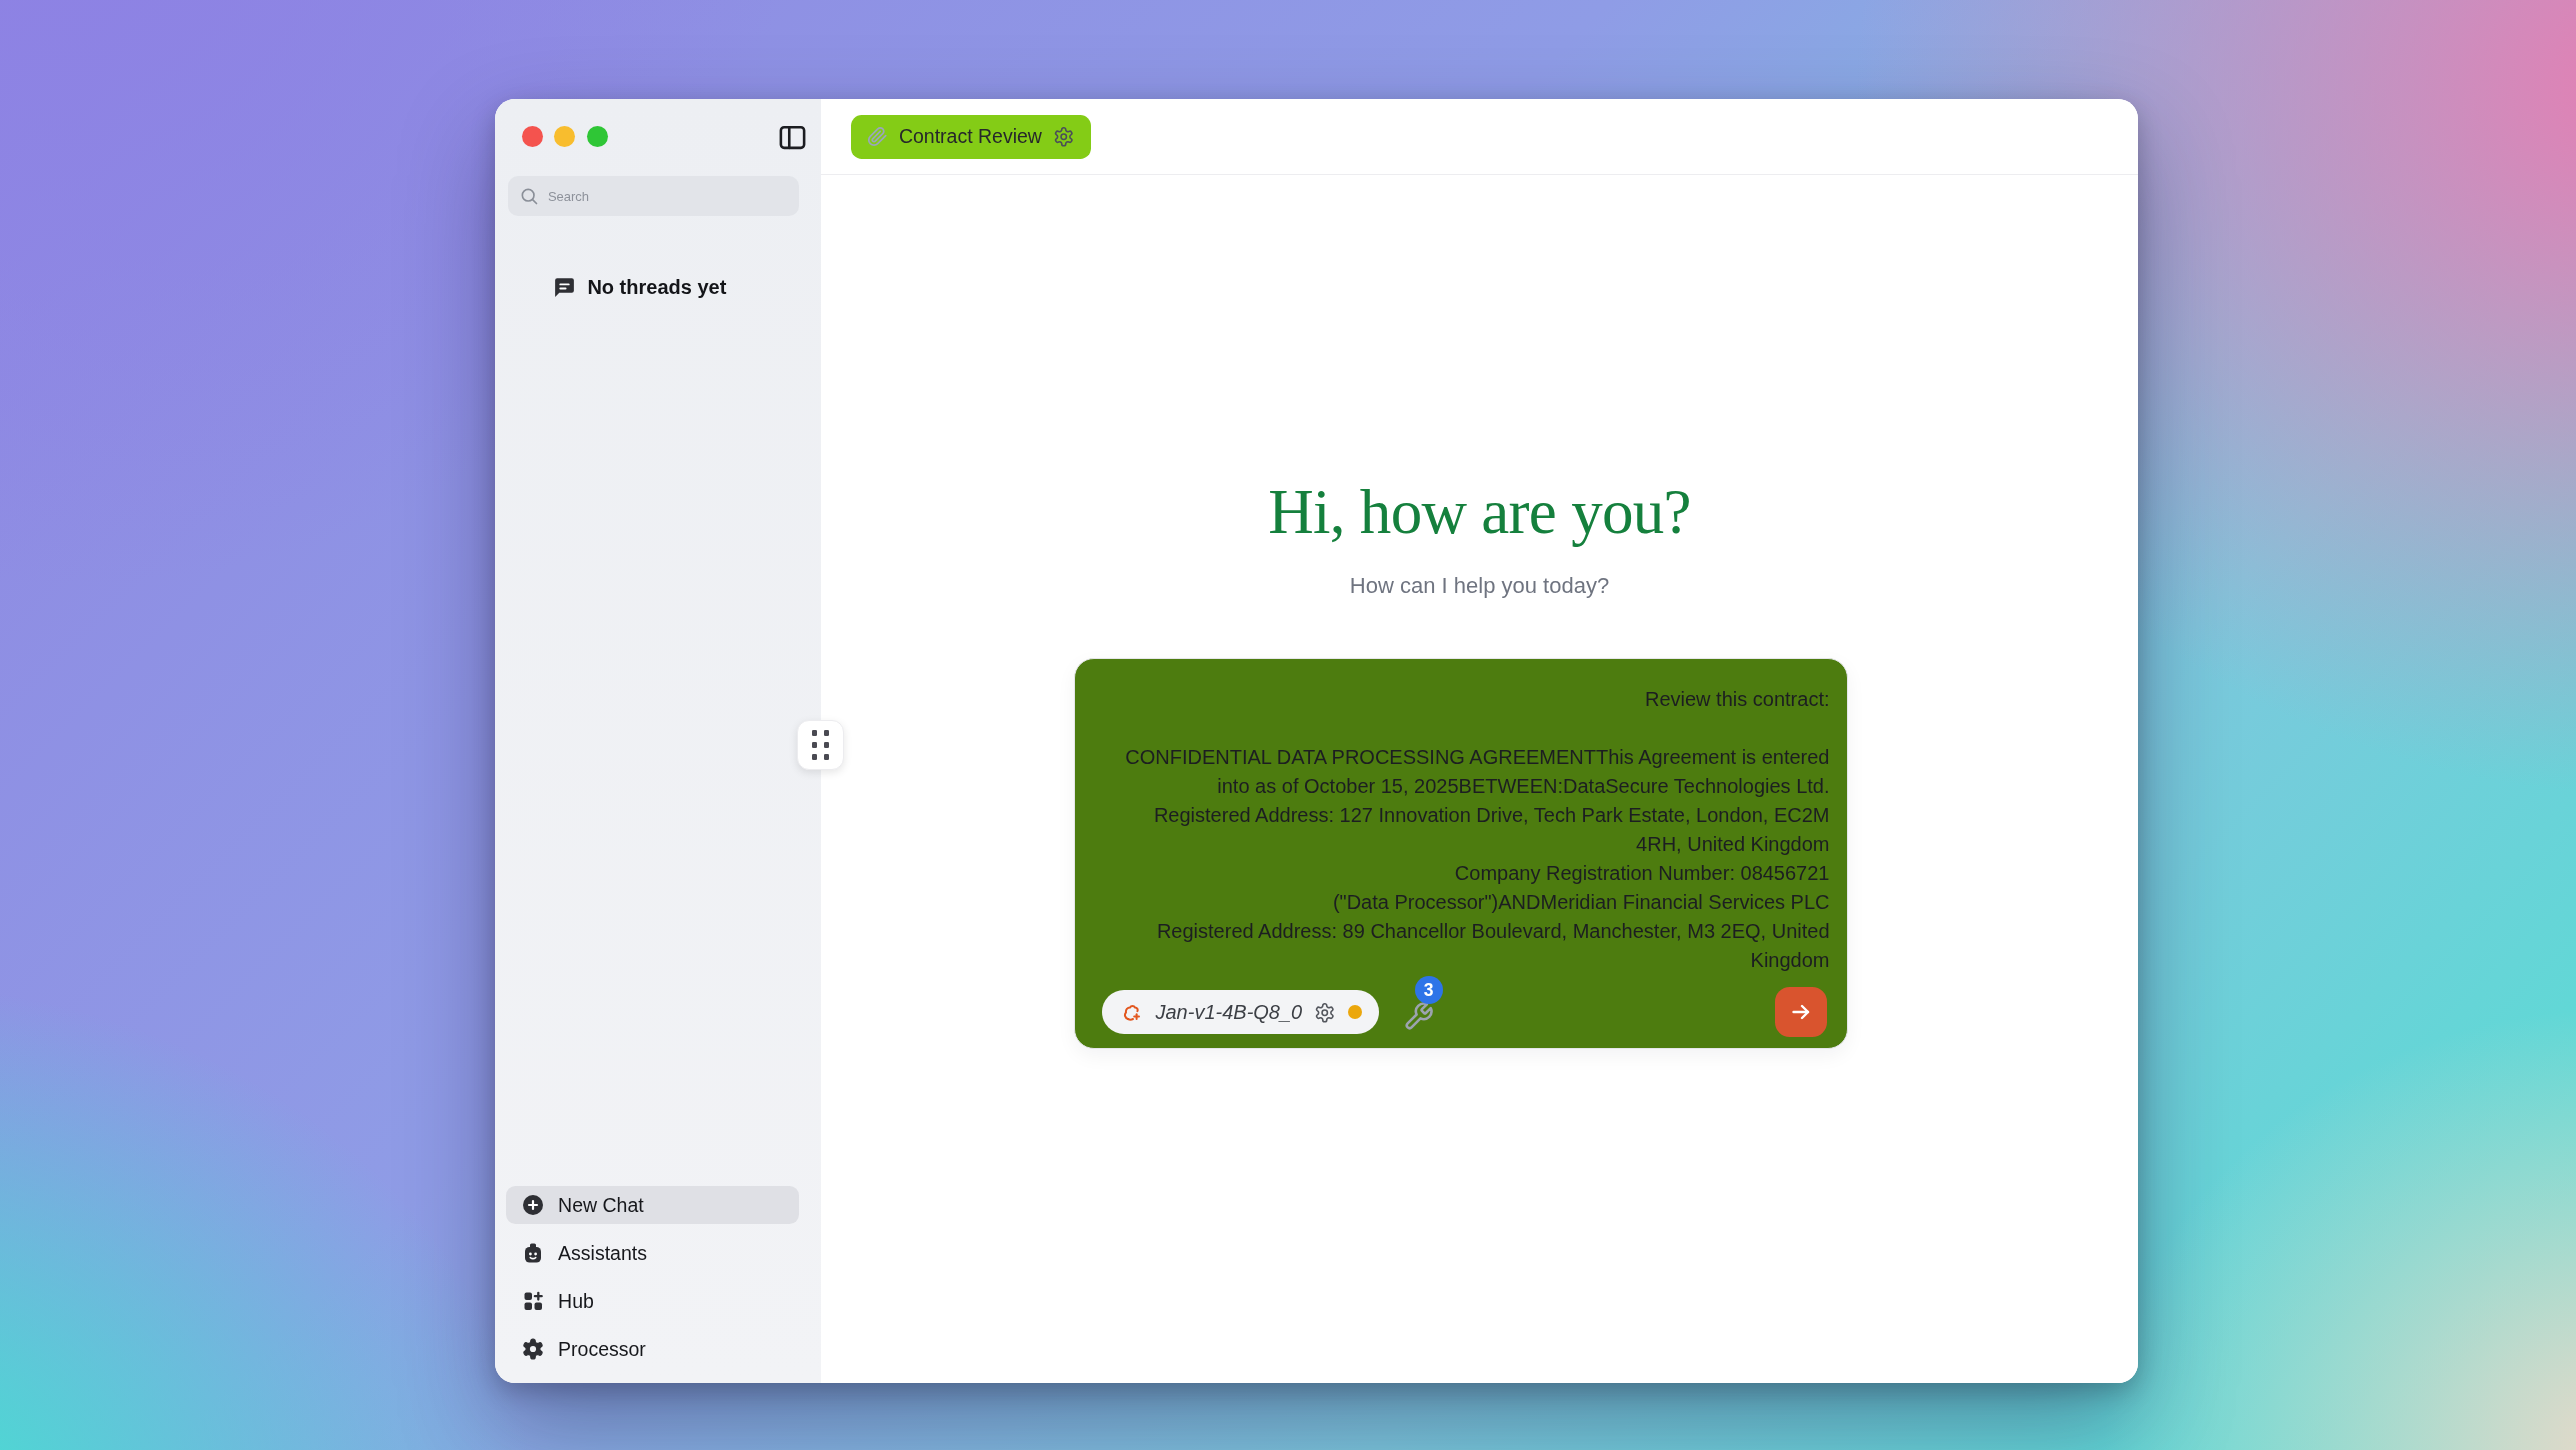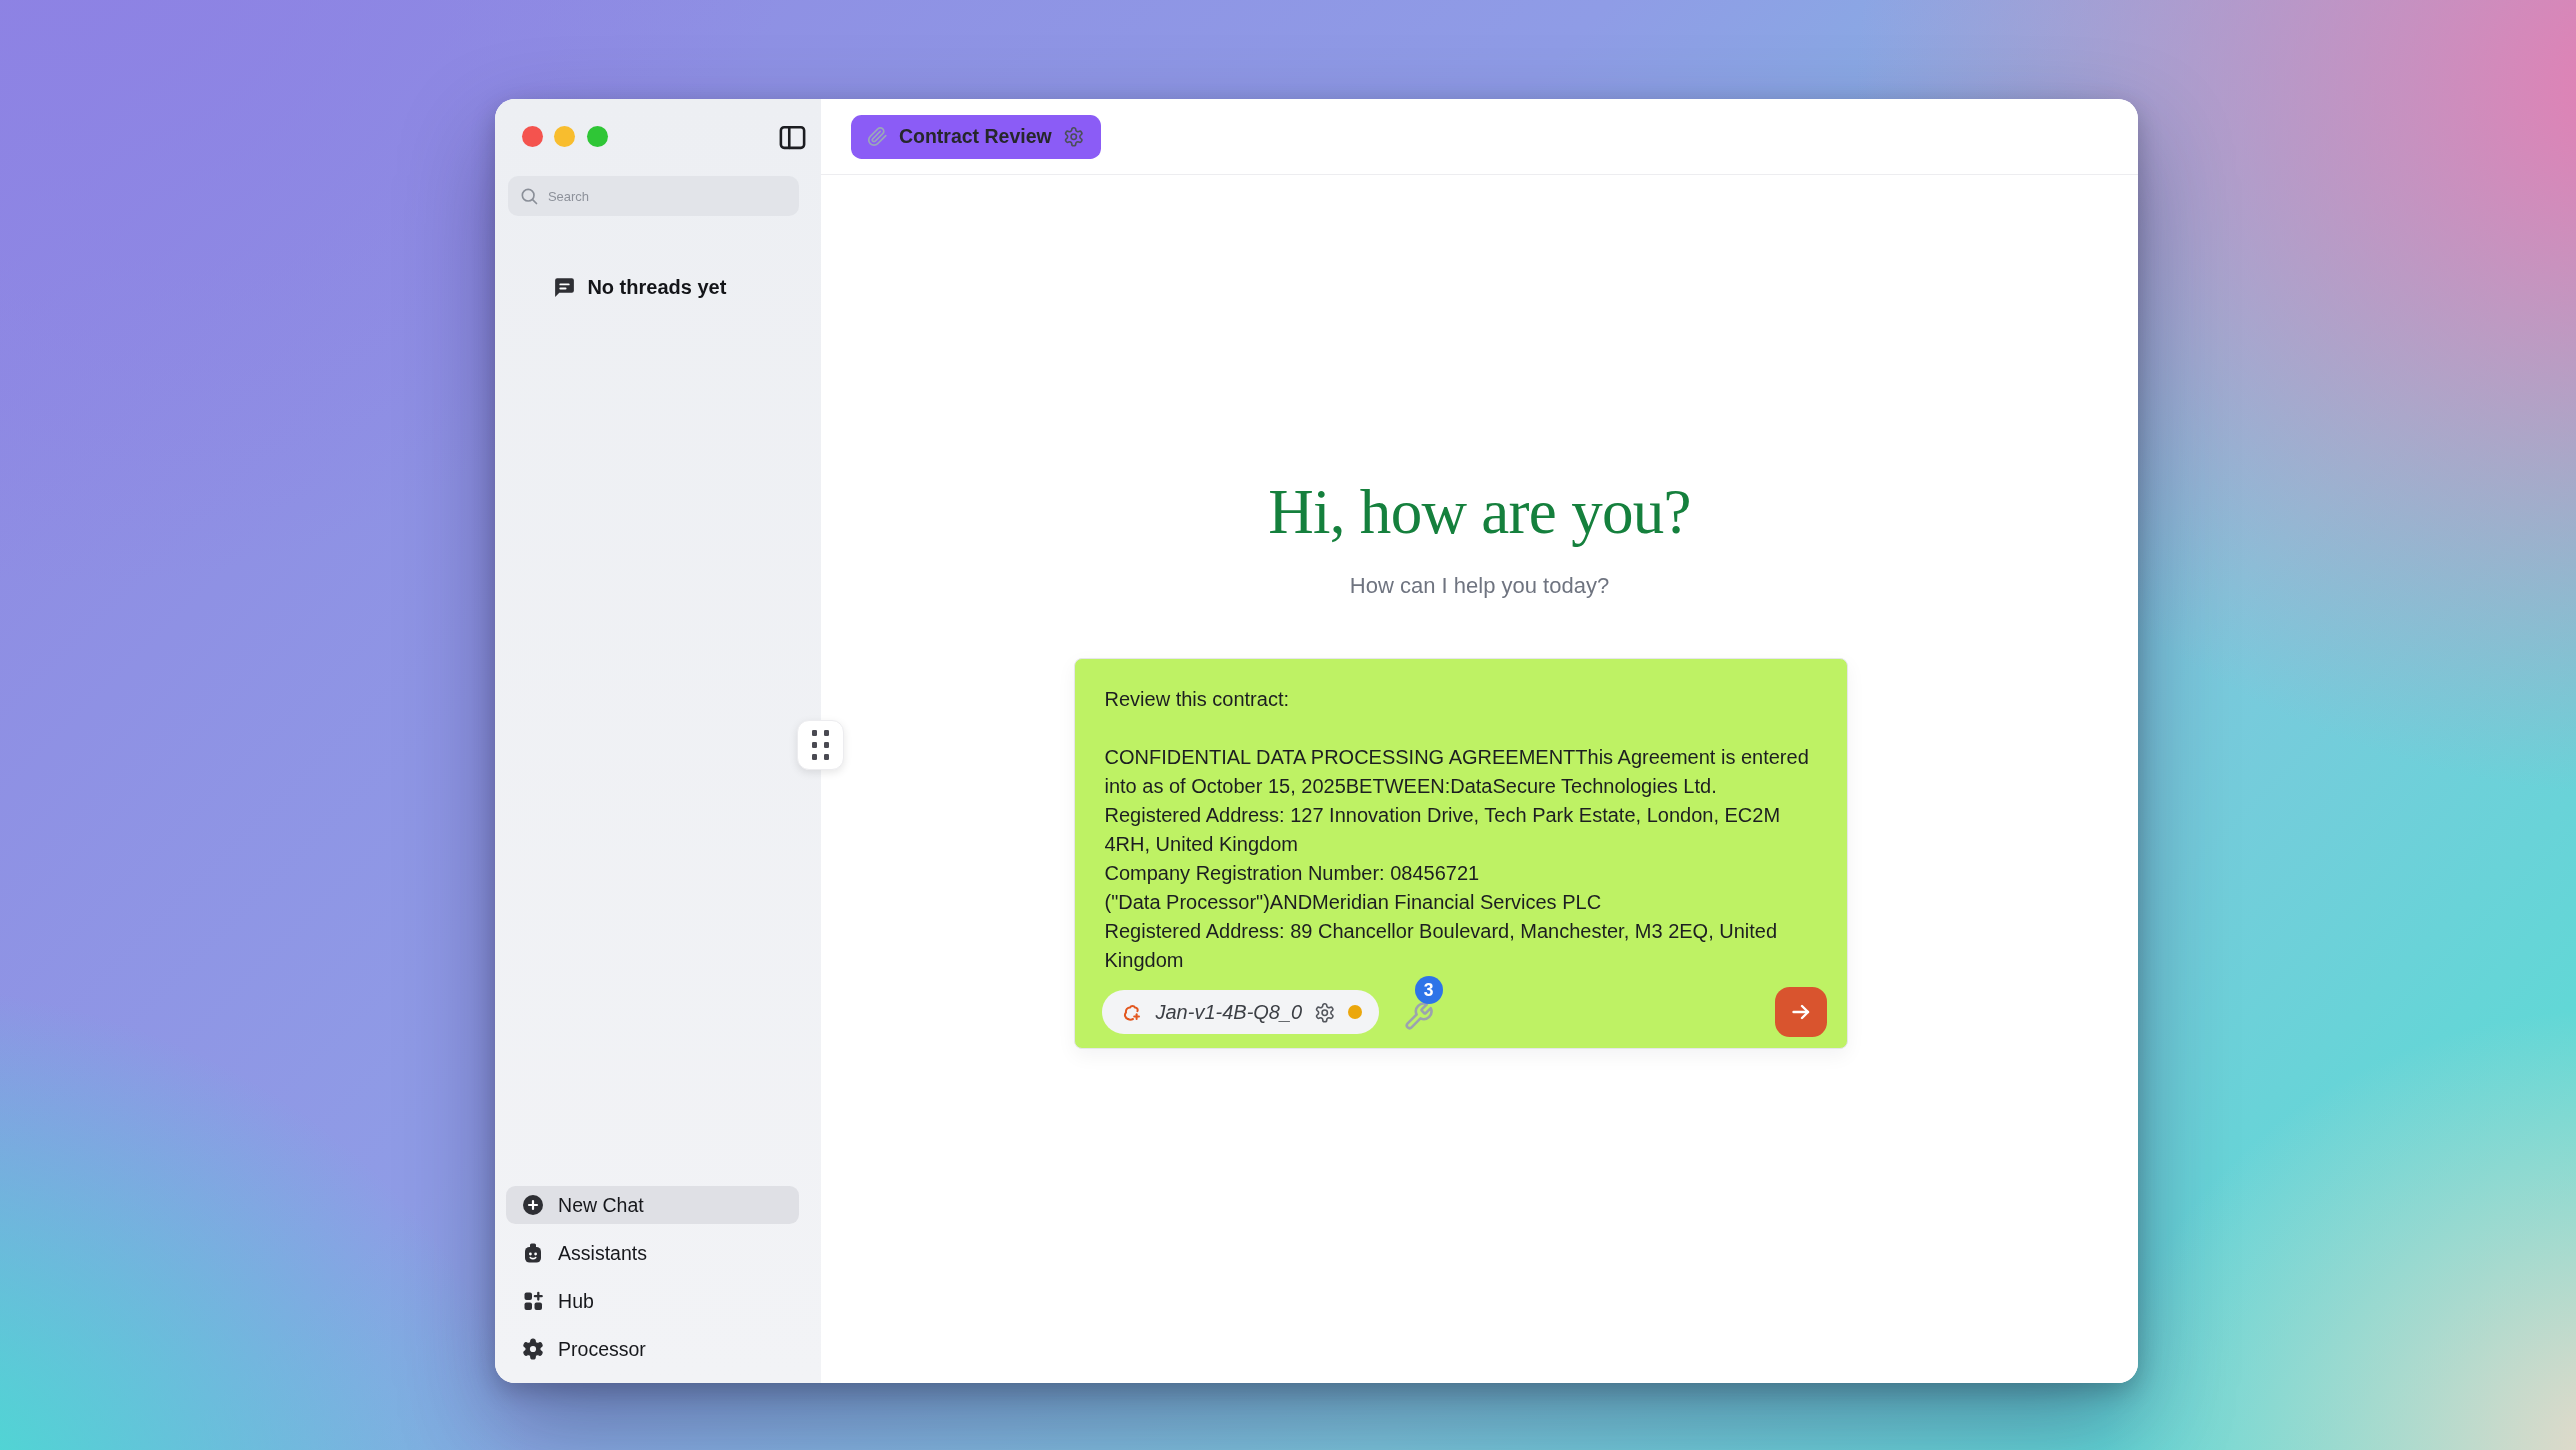--- a/index.html
+++ b/index.html
@@ -32,30 +32,30 @@
   .nav-item.active{background:#dfe0e5;}
   .nav-icon{width:24px;height:24px;flex:none;color:#2c2d31;}
   
   .drag-handle{position:absolute;left:302px;top:621px;width:47px;height:50px;border-radius:12px;background:#fff;
     border:1.3px solid #ececef;box-shadow:0 2.7px 8px rgba(0,0,0,.10);box-sizing:border-box;
     display:grid;grid-template-columns:repeat(2,5.4px);grid-template-rows:repeat(3,5.4px);gap:6.7px;place-content:center;z-index:5;cursor:col-resize;}
   .drag-handle i{background:#4a4a52;border-radius:1.3px;}
   
   .main{flex:1;display:flex;flex-direction:column;background:#fff;position:relative;}
   .main-header{height:75px;flex:none;border-bottom:1.3px solid #ededf0;display:flex;align-items:center;padding-left:29.5px;}
-  .assistant-pill{display:inline-flex;align-items:center;gap:11.4px;background:#8b5cf6;border-radius:10.7px;height:44px;
-    padding:0 16px;font-size:19.5px;font-weight:700;color:#26272b;cursor:pointer;}
+  .assistant-pill{display:inline-flex;align-items:center;gap:11.4px;background:#84cc16;border-radius:10.7px;height:44px;
+    padding:0 16px;font-size:19.5px;font-weight:400;color:#26272b;cursor:pointer;}
   .clip-icon{width:21px;height:21px;color:#9aa6ba;}
   .gear-sm{width:21.5px;height:21.5px;color:#4b4f58;}
   .content{flex:1;position:relative;}
   .greeting{position:absolute;left:0;right:0;top:301px;text-align:center;}
   .greeting h1{margin:0;font-family:"Liberation Serif",serif;font-weight:400;font-size:63px;letter-spacing:-0.7px;color:#15803d;}
   .greeting p{margin:24px 0 0 0;font-size:22px;color:#6f7480;}
   .composer{position:absolute;left:253px;top:483px;width:774px;height:391px;box-sizing:border-box;
-    background:#bef264;border:1.3px solid #e5e6e9;border-radius:8px;box-shadow:0 6.7px 19px rgba(16,24,40,.05);}
+    background:#4d7c0f;border:1.3px solid #e5e6e9;border-radius:20px;box-shadow:0 6.7px 19px rgba(16,24,40,.05);text-align:right;}
   .composer-text{position:absolute;left:29.5px;top:25.5px;width:725px;height:293px;overflow:hidden;
     font-size:20px;line-height:29px;color:#1c1e21;white-space:pre-wrap;cursor:text;}
   .composer-bar{position:absolute;left:27px;right:20px;bottom:10.7px;height:50px;display:flex;align-items:center;}
   .model-pill{height:44px;border-radius:27px;background:#f3f4f6;padding:0 17.5px;display:flex;align-items:center;gap:12px;cursor:pointer;}
   .model-logo{width:24px;height:24px;color:#e2571f;}
   .model-name{font-size:20px;font-weight:500;color:#3c3f45;font-style:italic;}
   .gear-model{width:21.5px;height:21.5px;color:#54575e;cursor:pointer;}
   .status-dot{width:14px;height:14px;border-radius:50%;background:#eba70c;}
   .tools{position:relative;margin-left:24px;width:32px;height:40px;cursor:pointer;}
   .wrench{width:31px;height:31px;color:#9ca3af;position:absolute;left:0;bottom:0;}

